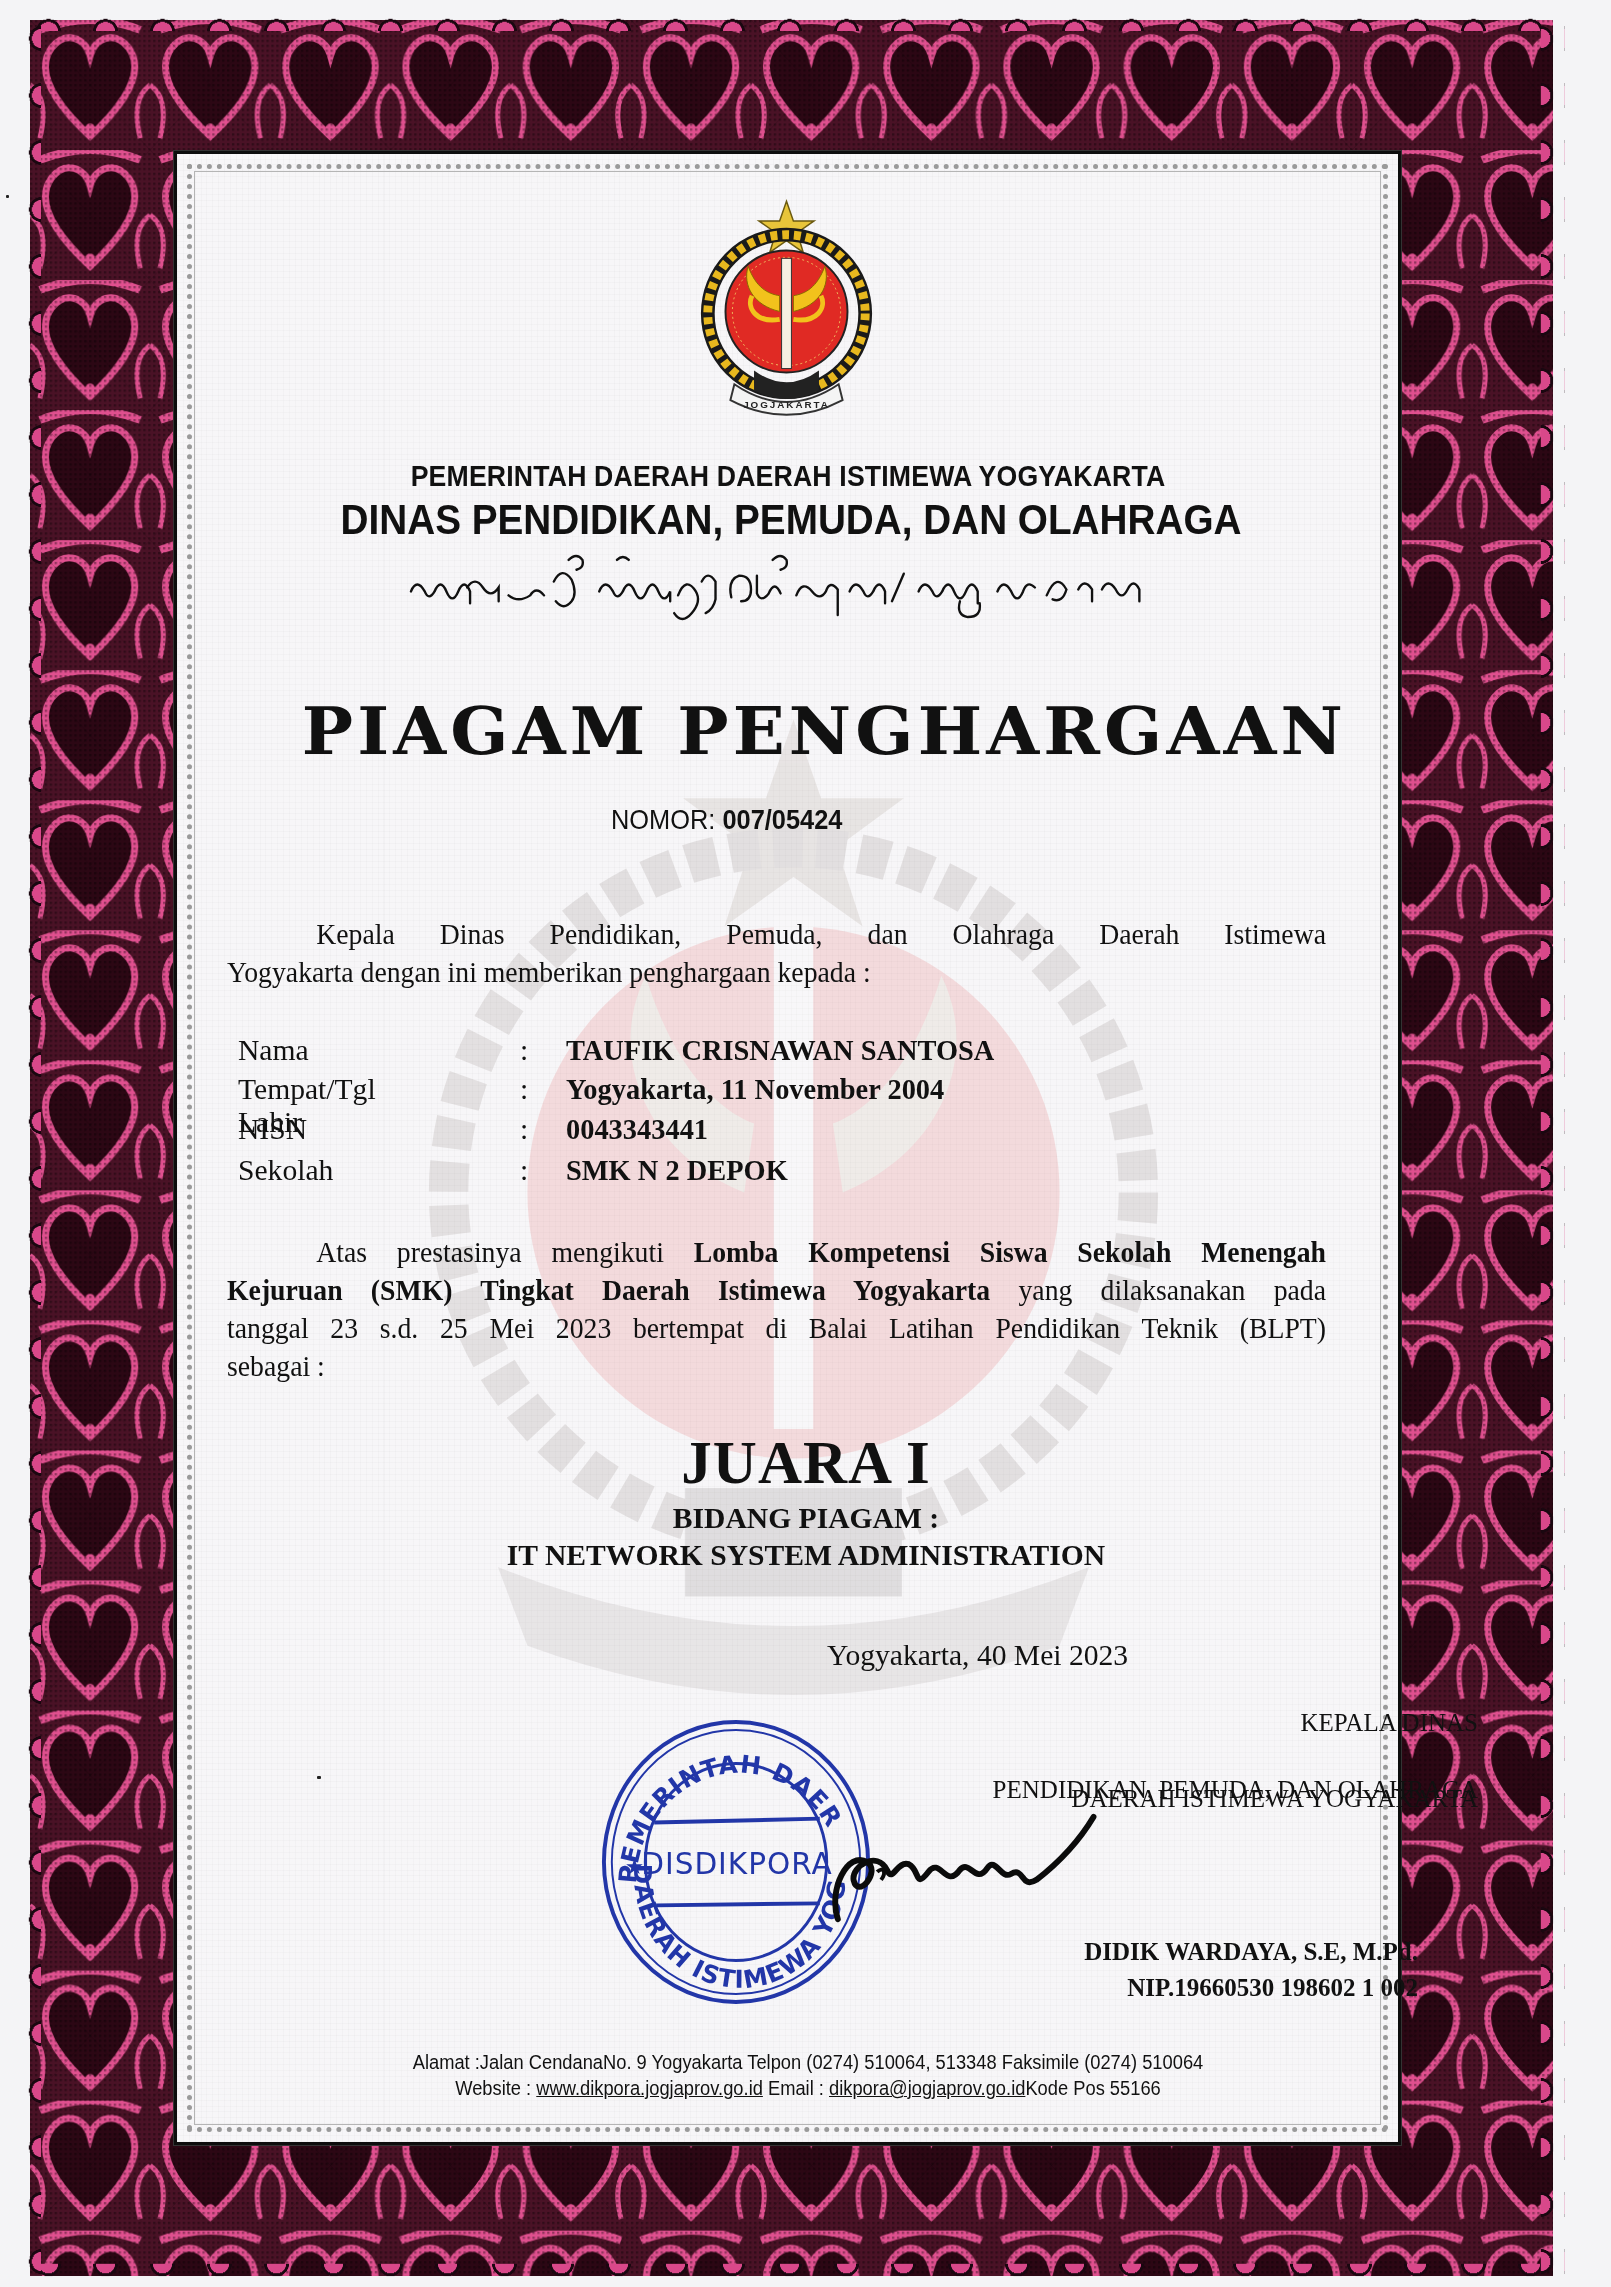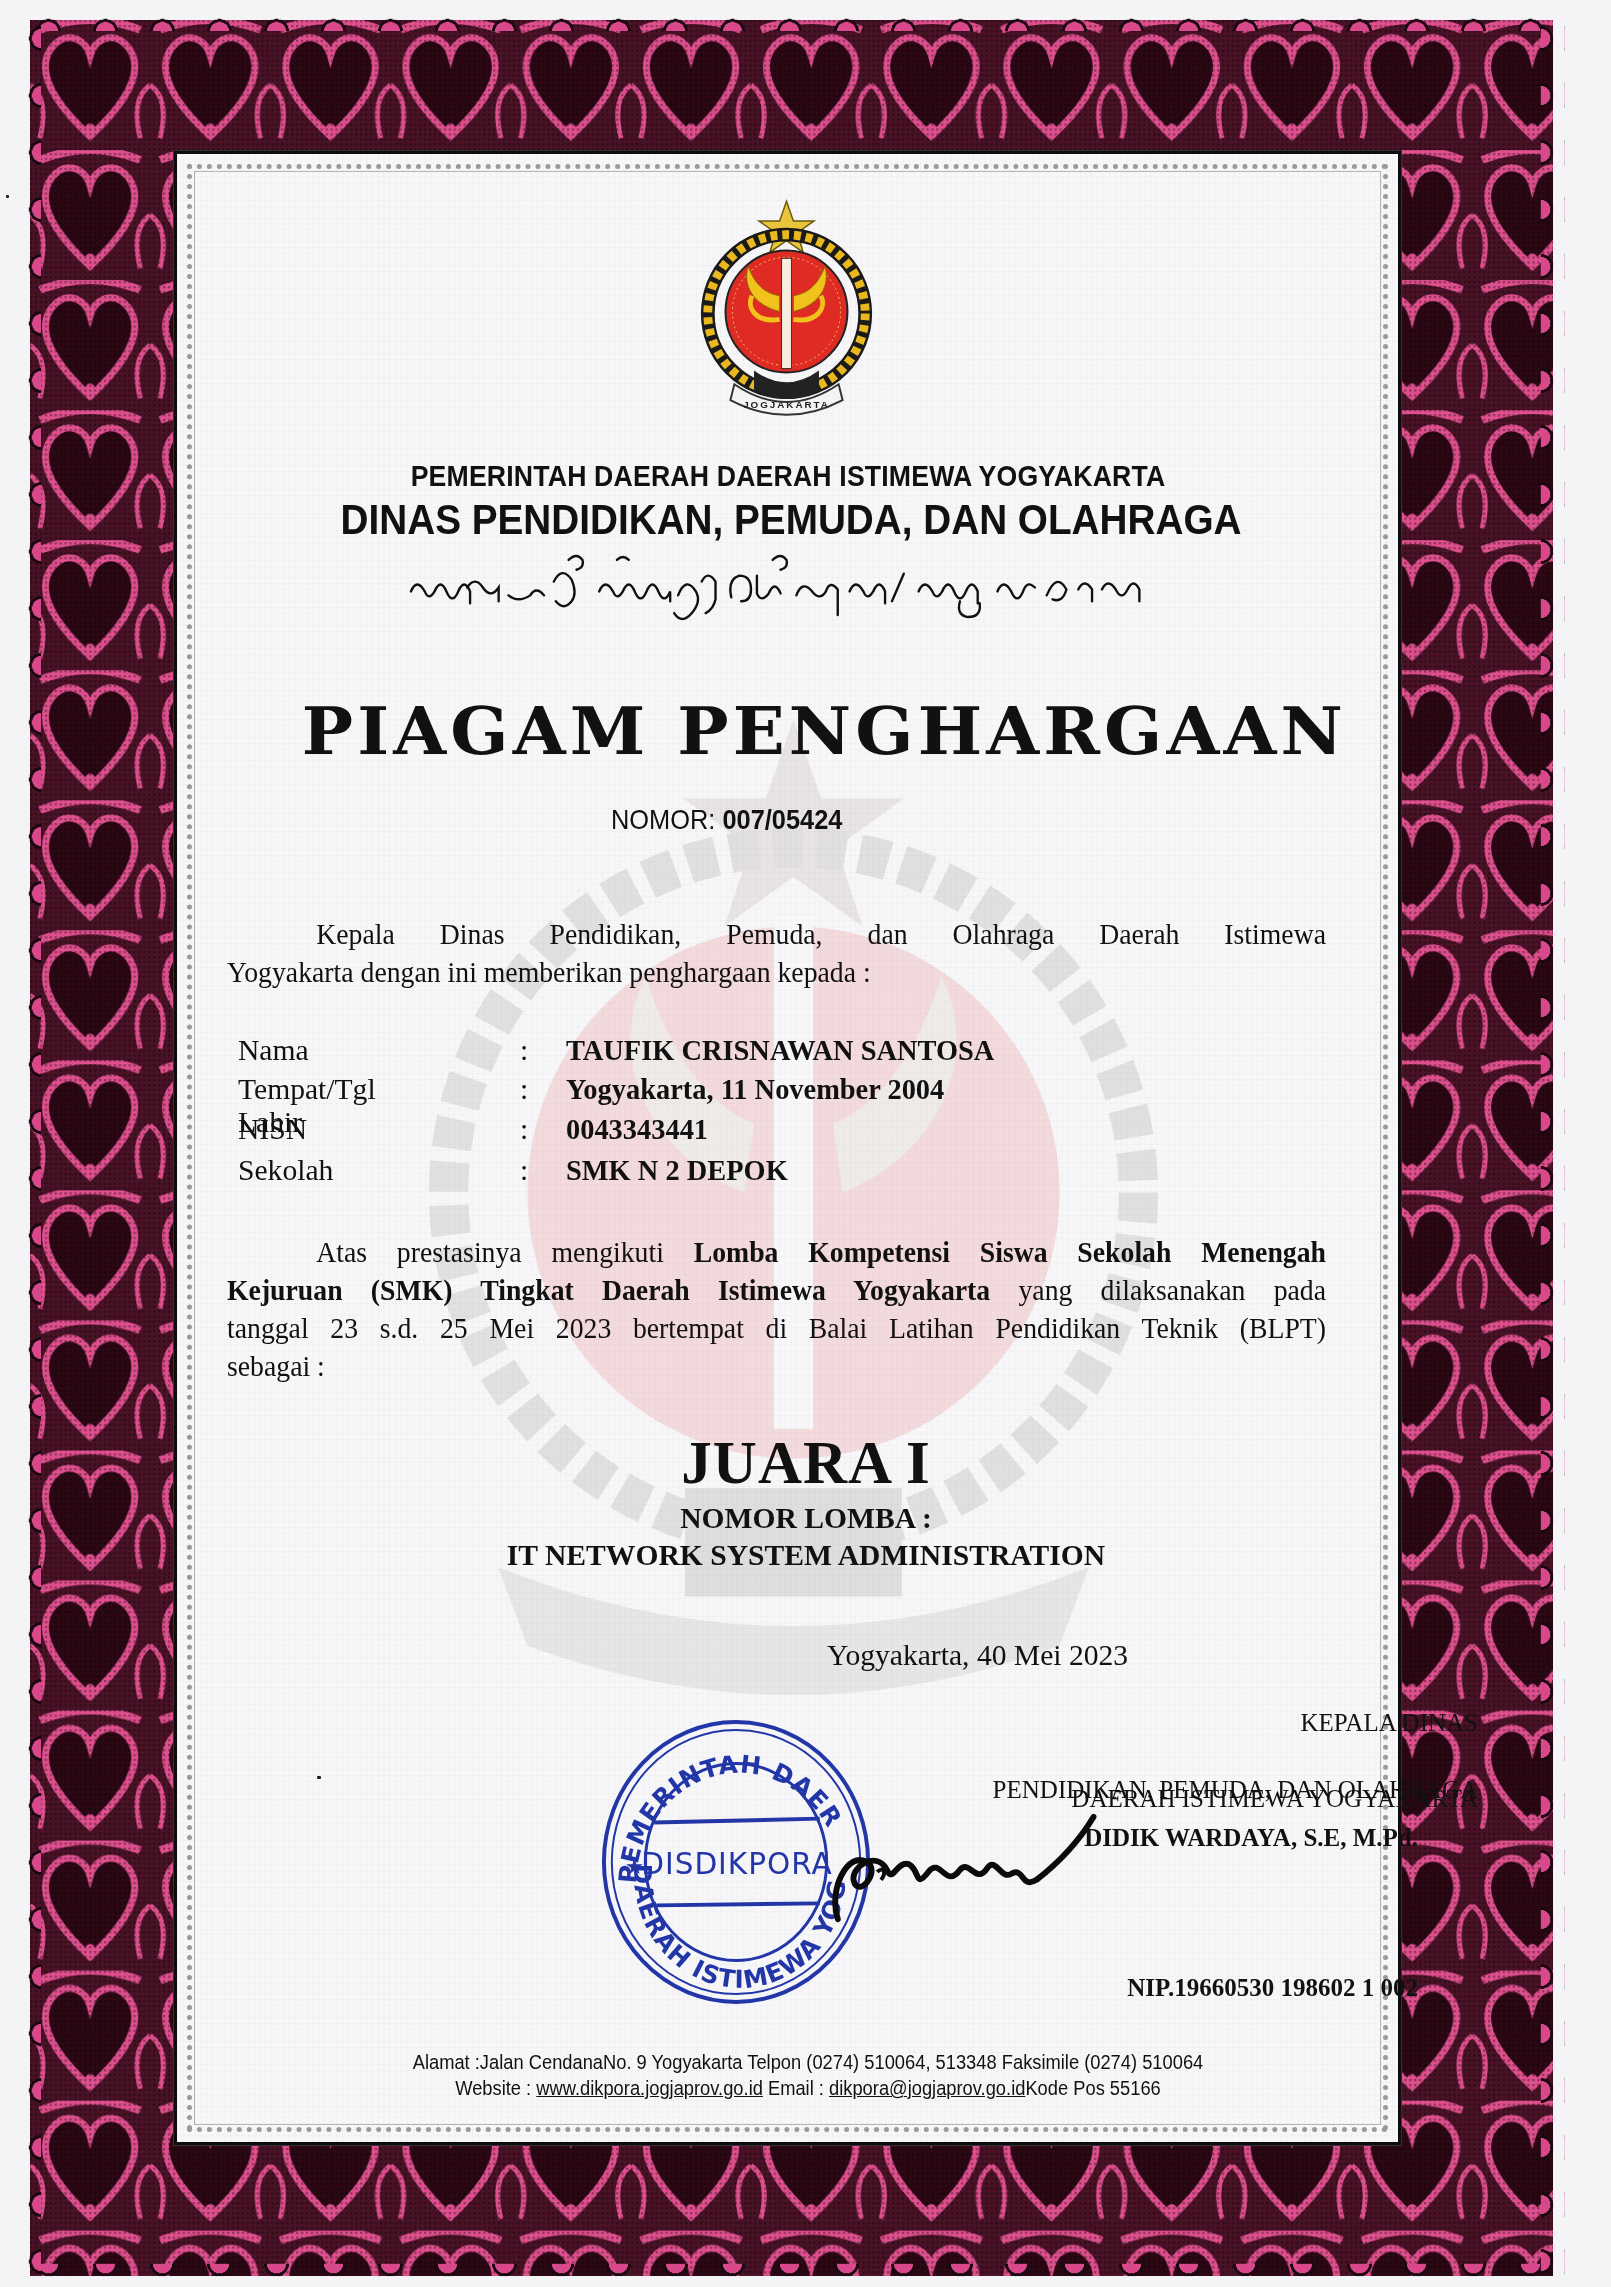--- a/index.html
+++ b/index.html
@@ -79,21 +79,21 @@
 
   .juara { top: 1428px; font-size: 61px; font-weight: 900; letter-spacing: 1px; }
   .bidang { top: 1502px; font-size: 29.6px; font-weight: 700; }
   .bidang-val { top: 1539px; font-size: 29.6px; font-weight: 700; }
 
   .sig-date { top: 1639px; left: 827px; font-size: 29.6px; }
   .sig-block { position: absolute; left: 690px; width: 749px; text-align: right; font-size: 25px; }
   .sig-title1 { top: 1709px; left: 690px; width: 788px; }
   .sig-title2 { top: 1747px; left: 690px; width: 788px; margin-top: 29px; }
   .sig-title3 { top: 1785px; left: 690px; width: 788px; }
-  .sig-name { top: 1824px; left: 630px; width: 788px; font-weight: 700; }
+  .sig-name { top: 1938px; left: 630px; width: 788px; font-weight: 700; }
   .sig-nip { top: 1974px; left: 630px; width: 788px; font-weight: 700; }
 
   .stamp { position: absolute; left: 599px; top: 1716px; width: 274px; height: 292px; }
   .signature { position: absolute; left: 818px; top: 1811px; width: 315px; height: 118px; }
 
   .footer1 { top: 2051px; left: 296px; width: 1024px; text-align: center; font-size: 19.7px; transform: scaleX(0.93); transform-origin: center; }
   .footer2 { top: 2077px; left: 296px; width: 1024px; text-align: center; font-size: 19.7px; transform: scaleX(0.93); transform-origin: center; }
   .footer2 .link { text-decoration: underline; }
 
   .logo { position: absolute; left: 695px; top: 197px; width: 183px; height: 225px; }
@@ -214,21 +214,21 @@
 </div>
 
 <div class="para para-2">
   <div class="jl" style="padding-left:92px;"><span>Atas prestasinya mengikuti </span><b>Lomba Kompetensi Siswa Sekolah Menengah</b></div>
   <div class="jl"><b>Kejuruan (SMK) Tingkat Daerah Istimewa Yogyakarta</b><span> yang dilaksanakan pada</span></div>
   <div class="jl">tanggal 23 s.d. 25 Mei 2023 bertempat di Balai Latihan Pendidikan Teknik (BLPT)</div>
   <div class="jl-last">sebagai :</div>
 </div>
 
 <div class="abs center juara">JUARA I</div>
-<div class="abs center bidang">NOMOR LOMBA :</div>
+<div class="abs center bidang">BIDANG PIAGAM :</div>
 <div class="abs center bidang-val">IT NETWORK SYSTEM ADMINISTRATION</div>
 
 <div class="abs sig-date">Yogyakarta,  40 Mei 2023</div>
 <div class="sig-block sig-title1">KEPALA DINAS</div>
 <div class="sig-block sig-title2">PENDIDIKAN, PEMUDA, DAN OLAHRAGA</div>
 <div class="sig-block sig-title3">DAERAH ISTIMEWA YOGYAKARTA</div>
 
 <svg class="stamp" viewBox="0 0 278 296">
   <defs>
     <path id="arcTop" d="M 38 170 A 104 112 0 0 1 230 110"></path>

